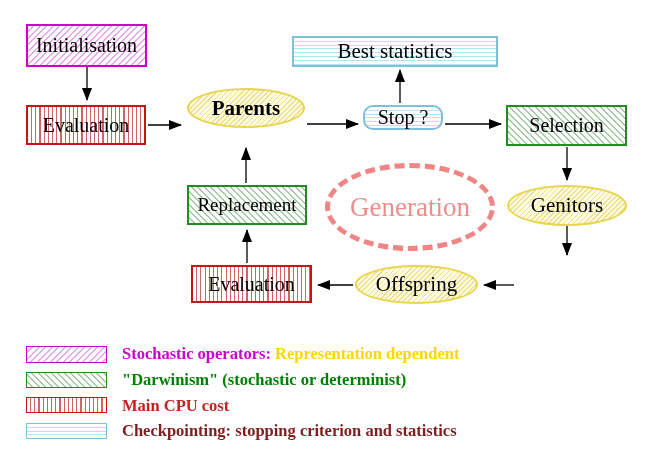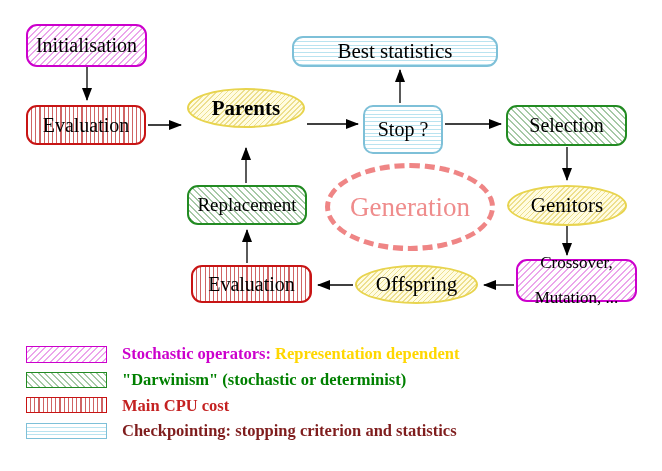--- a/index.html
+++ b/index.html
@@ -1,21 +1,21 @@
 <!DOCTYPE html>
 <html><head>
 <meta charset="utf-8">
 <style>
   html,body{margin:0;padding:0;background:#ffffff;}
   .canvas{
     position:relative;width:662px;height:471px;background:#ffffff;overflow:hidden;
     font-family:"Liberation Serif","DejaVu Serif",serif;
   }
   .node{position:absolute;display:flex;align-items:center;justify-content:center;
-        text-align:center;color:#000;box-sizing:border-box;border-radius:11px;}
+        text-align:center;color:#000;box-sizing:border-box;}
   .node span{display:block;line-height:1.05;}
   .rect{font-size:20px;}
   
   .stochastic{
     border:2px solid #cc00cc;
     background-color:#fff;
     background-image:repeating-linear-gradient(135deg,rgba(0,0,0,0) 0px,rgba(0,0,0,0) 3.4px,#eba6eb 3.4px,#eba6eb 4.6px);
   }
   
   .darwin{
@@ -94,21 +94,21 @@
   </div>
 
   <div class="node ellipse" style="left:187px;top:88px;width:118px;height:40px;font-weight:bold;">
     <span>Parents</span>
   </div>
 
   <div class="node rect checkpoint" style="left:292px;top:36px;width:206px;height:31px;font-size:21px;">
     <span>Best statistics</span>
   </div>
 
-  <div class="node rect checkpoint rounded" style="left:363px;top:105px;width:80px;height:49px;">
+  <div class="node rect checkpoint rounded" style="left:363px;top:105px;width:80px;height:25px;">
     <span>Stop ?</span>
   </div>
 
   <div class="node rect darwin" style="left:506px;top:105px;width:121px;height:41px;">
     <span>Selection</span>
   </div>
 
   <div class="node rect darwin" style="left:187px;top:185px;width:120px;height:40px;font-size:19px;">
     <span>Replacement</span>
   </div>
@@ -122,26 +122,20 @@
   </div>
 
   <div class="node rect cpu" style="left:191px;top:265px;width:121px;height:38px;">
     <span>Evaluation</span>
   </div>
 
   <div class="node ellipse" style="left:355px;top:265px;width:123px;height:39px;">
     <span>Offspring</span>
   </div>
 
-  <div class="node rect stochastic crossover-text" style="left:516px;top:259px;width:121px;height:43px;">
-    <span>
-      <span>Crossover,</span><br>
-      <span>Mutation, ...</span>
-    </span>
-  </div>
 
   <div class="legend-swatch stochastic sw" style="left:26px;top:346px;width:81px;height:17px;"></div>
   <div class="legend-text" style="left:122px;top:344px;">
     <span class="lg-magenta">Stochastic operators:</span>
     <span class="lg-gold">Representation dependent</span>
   </div>
 
   <div class="legend-swatch darwin sw" style="left:26px;top:372px;width:81px;height:16px;"></div>
   <div class="legend-text lg-green" style="left:122px;top:370px;">"Darwinism" (stochastic or determinist)</div>
 

